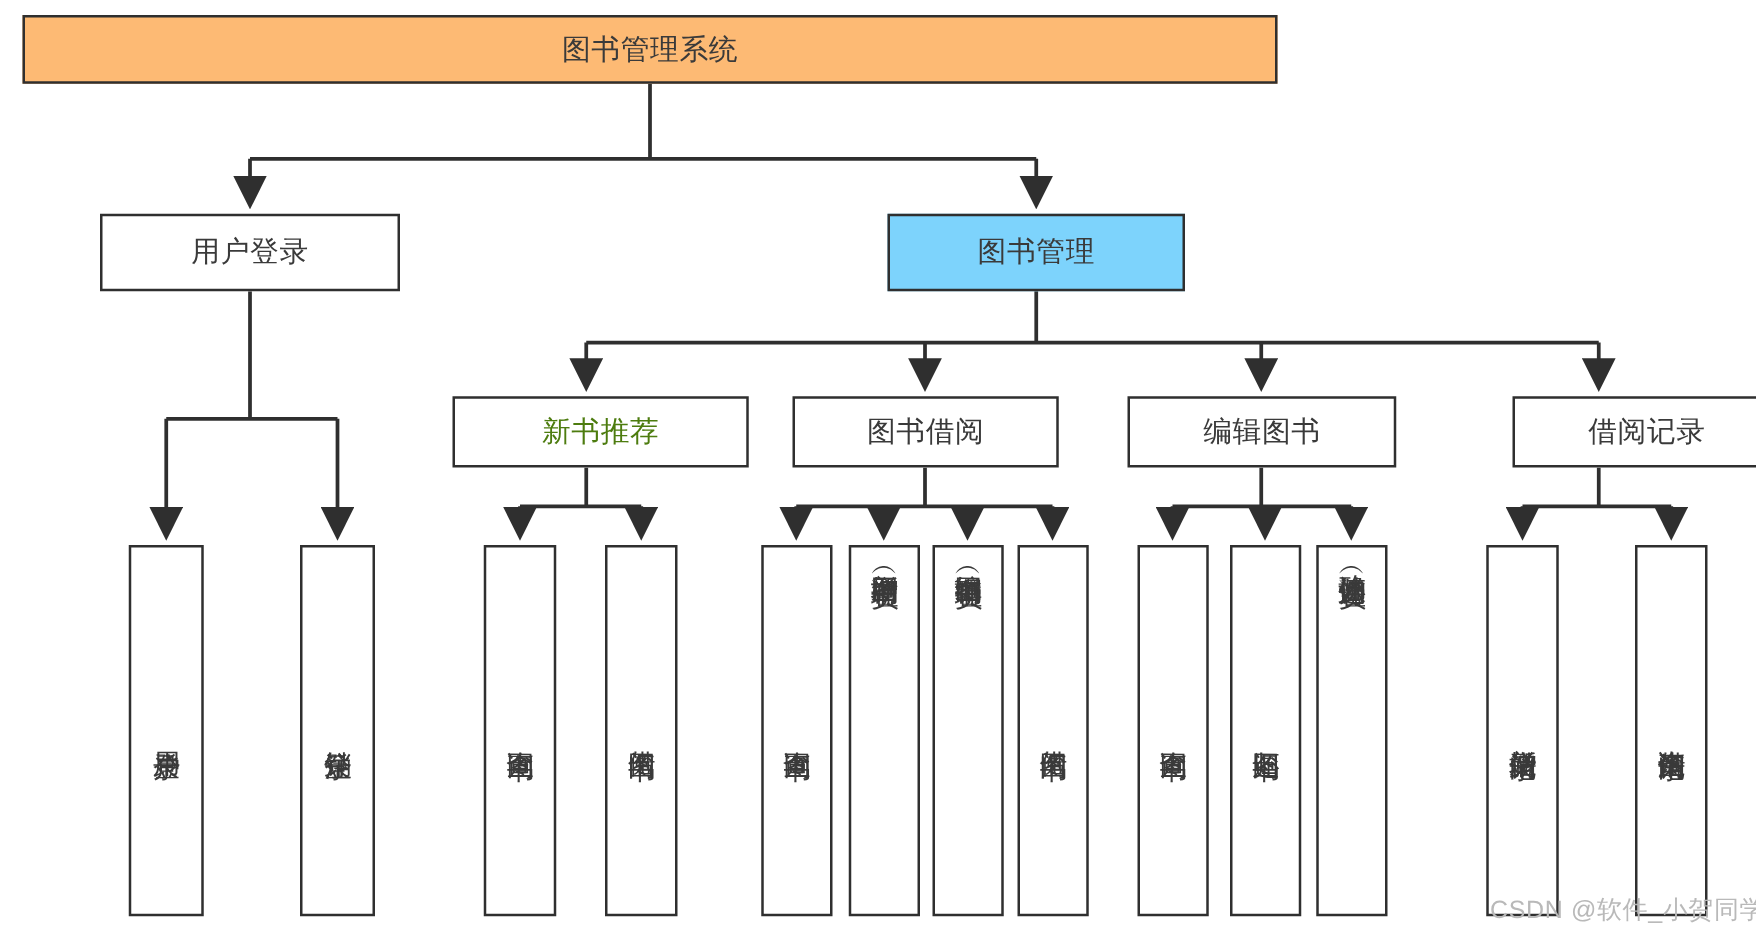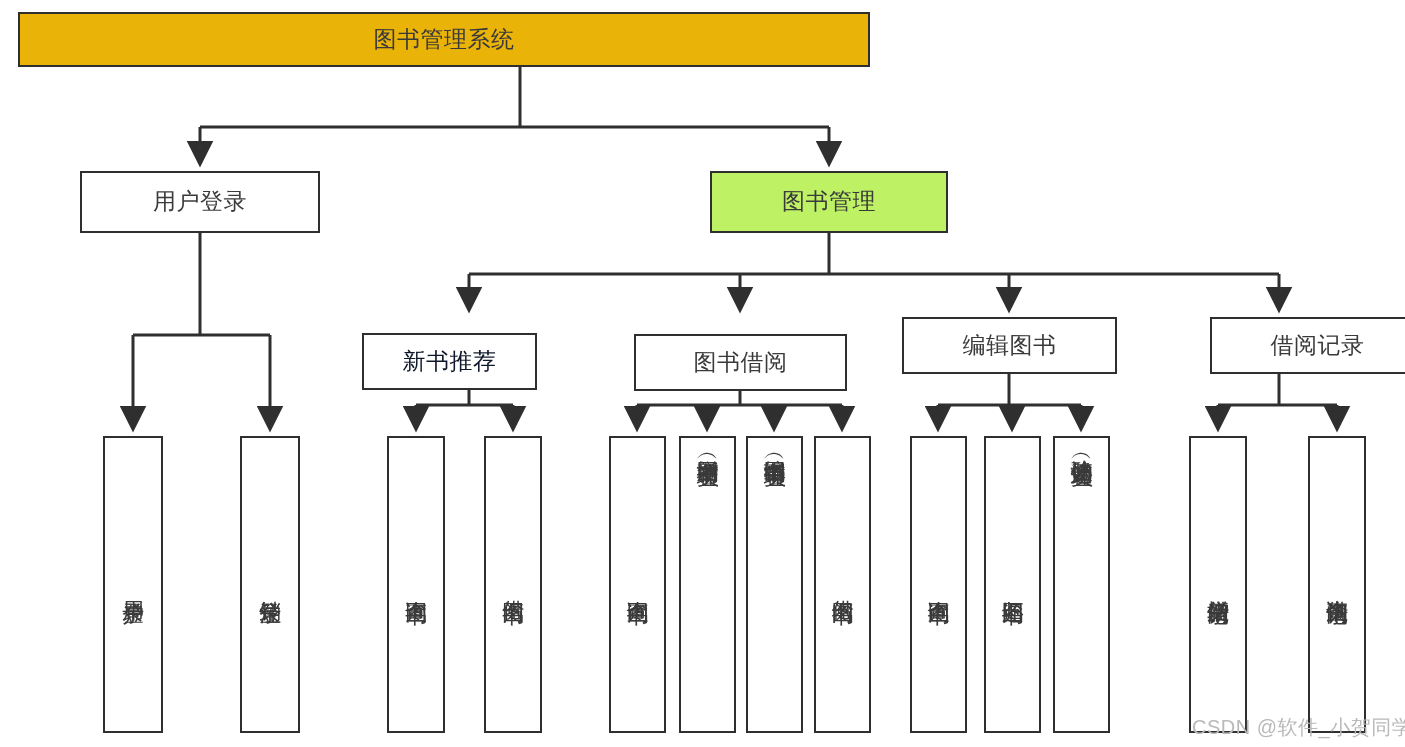--- a/index.html
+++ b/index.html
@@ -141,27 +141,27 @@
     </g>
 
     <g stroke="#2f2f2f" stroke-width="3" fill="none">
       <path d="M 1279 374 L 1279 405"></path>
       <path d="M 1218 405 L 1337 405"></path>
       <path d="M 1218 405 L 1218 428" marker-end="url(#arrow)"></path>
       <path d="M 1337 405 L 1337 428" marker-end="url(#arrow)"></path>
     </g>
   </svg>
 
-  <div class="node h" style="left: 18px; top: 12px; width: 852px; height: 55px; border-color: rgb(47, 47, 47); background: #eab308; color: rgb(58, 58, 58);">图书管理系统</div>
+  <div class="node h" style="left: 18px; top: 12px; width: 1004px; height: 55px; border-color: rgb(47, 47, 47); background: #fdba74; color: rgb(58, 58, 58);">图书管理系统</div>
 
   <div class="node h" style="left: 80px; top: 171px; width: 240px; height: 62px; border-color: rgb(47, 47, 47); background: rgb(255, 255, 255); color: rgb(58, 58, 58);">用户登录</div>
-  <div class="node h" style="left: 710px; top: 171px; width: 238px; height: 62px; border-color: rgb(47, 47, 47); background: #bef264; color: rgb(58, 58, 58);">图书管理</div>
-
-  <div class="node h" style="left: 362px; top: 333px; width: 175px; height: 57px; border-color: rgb(47, 47, 47); background: rgb(255, 255, 255); color: #0f172a;">新书推荐</div>
-  <div class="node h" style="left: 634px; top: 334px; width: 213px; height: 57px; border-color: rgb(47, 47, 47); background: rgb(255, 255, 255); color: rgb(58, 58, 58);">图书借阅</div>
+  <div class="node h" style="left: 710px; top: 171px; width: 238px; height: 62px; border-color: rgb(47, 47, 47); background: #7dd3fc; color: rgb(58, 58, 58);">图书管理</div>
+
+  <div class="node h" style="left: 362px; top: 317px; width: 237px; height: 57px; border-color: rgb(47, 47, 47); background: rgb(255, 255, 255); color: #4d7c0f;">新书推荐</div>
+  <div class="node h" style="left: 634px; top: 317px; width: 213px; height: 57px; border-color: rgb(47, 47, 47); background: rgb(255, 255, 255); color: rgb(58, 58, 58);">图书借阅</div>
   <div class="node h" style="left: 902px; top: 317px; width: 215px; height: 57px; border-color: rgb(47, 47, 47); background: rgb(255, 255, 255); color: rgb(58, 58, 58);">编辑图书</div>
   <div class="node h" style="left: 1172px; top: 317px; width: 215px; height: 57px; border-color: rgb(47, 47, 47); background: rgb(255, 255, 255); color: rgb(58, 58, 58); margin-left: 38px;">借阅记录</div>
 
   <div class="node v" style="left: 103px; top: 436px; width: 60px; height: 297px; border-color: rgb(47, 47, 47); background: rgb(255, 255, 255); color: rgb(58, 58, 58);">
     <span class="vwrap">
         <span class="vtext">用户登录</span>
       </span>
   </div>
   <div class="node v" style="left: 240px; top: 436px; width: 60px; height: 297px; border-color: rgb(47, 47, 47); background: rgb(255, 255, 255); color: rgb(58, 58, 58);">
     <span class="vwrap">

